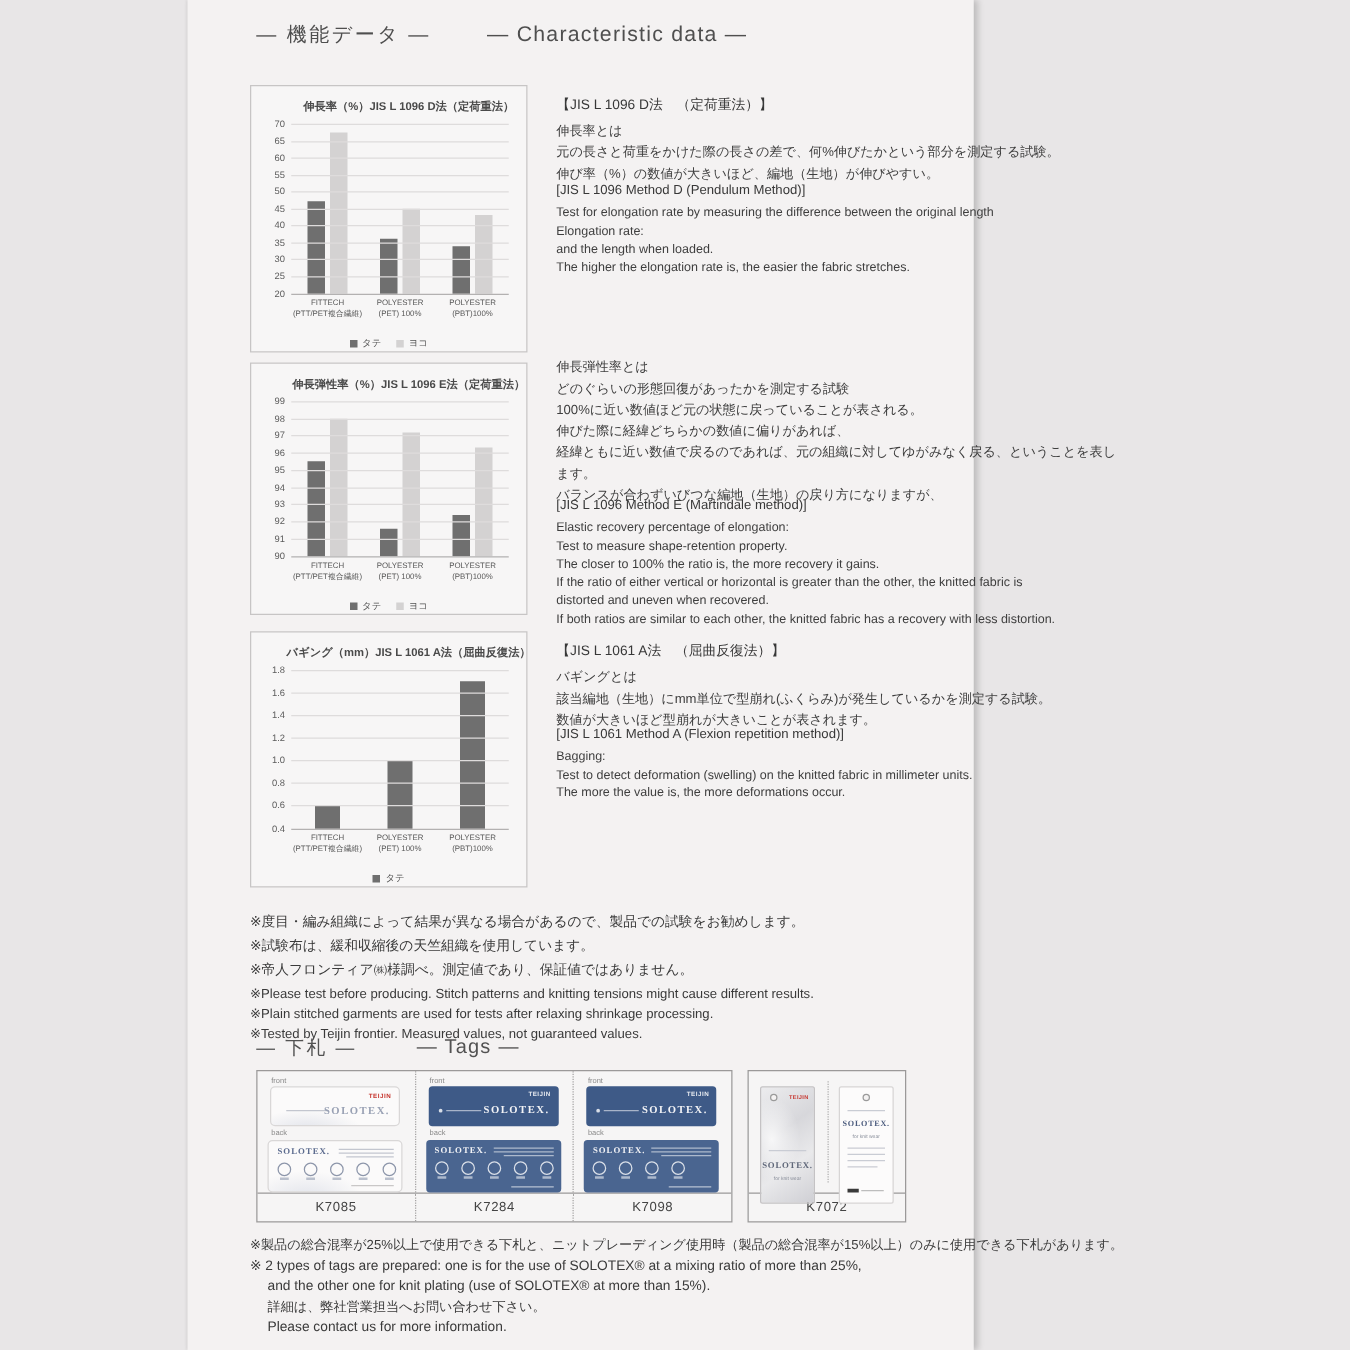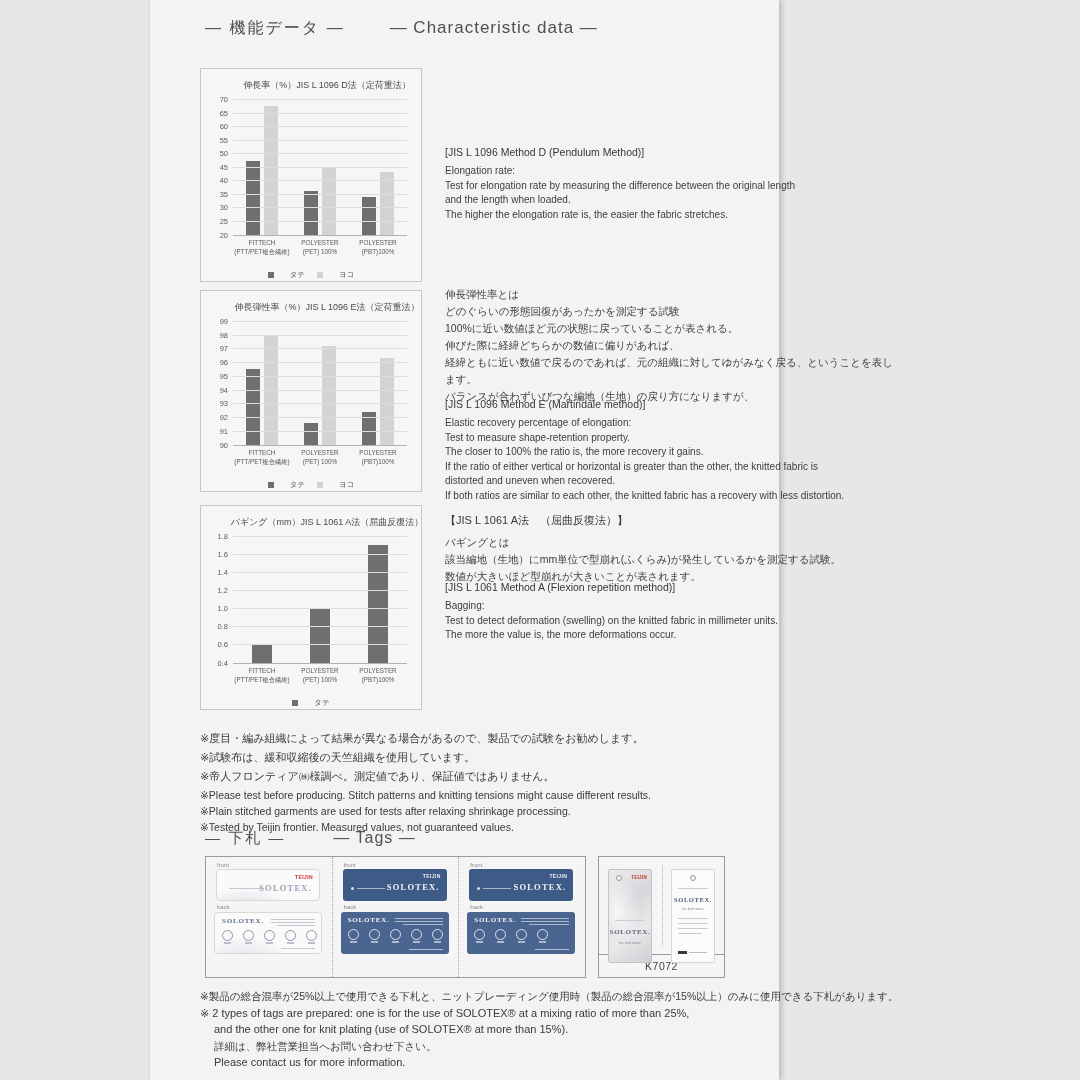--- a/index.html
+++ b/index.html
@@ -9,37 +9,37 @@
   
   .main-header{position:absolute;top:18px;left:55px;display:flex;gap:45px;color:#4f4f4f;}
   .main-header .jp{font-size:16px;letter-spacing:2px;}
   .main-header .en{font-size:17px;letter-spacing:1px;}
   
   .chart-box{position:absolute;left:50px;width:222px;background:#f7f6f6;border:1px solid #c7c5c5;
     display:flex;flex-direction:column;padding:10px 8px 6px;box-sizing:border-box;}
   #chart1{top:68px;height:214px;}
   #chart2{top:290px;height:202px;}
   #chart3{top:505px;height:205px;}
-  .chart-title{display:flex;justify-content:center;font-size:9px;font-weight:normal;
+  .chart-title{display:flex;justify-content:center;font-size:9px;font-weight:bold;
     color:#4a4a4a;margin-bottom:7px;white-space:nowrap;margin-left:32px;}
   .chart-body{flex:1;display:flex;min-height:0;}
   .y-axis{width:24px;position:relative;font-size:7.5px;color:#5a5a5a;}
   .y-tick{position:absolute;right:5px;transform:translateY(-50%);}
   .plot{flex:1;position:relative;margin-right:6px;}
   .gridline{position:absolute;left:0;right:0;height:1px;background:#dedcdc;}
   .gridline.base{background:#b3b1b1;}
   .bar-groups{position:absolute;left:0;right:0;top:0;bottom:0;display:flex;}
   .bar-group{flex:1;display:flex;justify-content:center;align-items:flex-end;gap:4px;height:100%;}
   .bar{width:14px;}
   .bar.wide{width:20px;}
   .cat-labels{display:flex;margin:3px 6px 0 24px;}
   .cat-label{flex:1;text-align:center;font-size:6.3px;color:#575757;line-height:1.55;}
   .legend{display:flex;justify-content:center;align-items:center;gap:12px;margin-top:6px;
     font-size:7.5px;color:#555;height:12px;}
-  .legend-item{display:flex;align-items:center;gap:16px;margin-top:12px;}
+  .legend-item{display:flex;align-items:center;gap:4px;margin-top:12px;}
   .swatch{display:inline-block;width:6px;height:6px;}
   
   .section{position:absolute;left:295px;width:455px;color:#3e3e3e;}
   .section .heading{font-size:11px;margin-bottom:6px;color:#383838;}
   .section.jp .line{font-size:10.5px;line-height:17px;}
   .section.en .heading{font-size:10.5px;}
   .section.en .line{font-size:10px;line-height:14.5px;}
   #sec1{top:76px;} #sec2{top:146px;} #sec3{top:286px;}
   #sec4{top:398px;} #sec5{top:513px;} #sec6{top:581px;}
   
@@ -327,25 +327,33 @@
         </div>
       </div>
     <div class="legend">
         <span class="legend-item">
           <span class="swatch" style="background: rgb(111, 111, 111);"></span>
           <span>タテ</span>
         </span>
       </div>
   </div>
 
+  <div class="section jp" id="sec1">
+    <div class="heading">【JIS L 1096 D法　（定荷重法）】</div>
+    <div>
+        <div class="line">伸長率とは</div>
+        <div class="line">元の長さと荷重をかけた際の長さの差で、何%伸びたかという部分を測定する試験。</div>
+        <div class="line">伸び率（%）の数値が大きいほど、編地（生地）が伸びやすい。</div>
+      </div>
+  </div>
   <div class="section en" id="sec2">
     <div class="heading">[JIS L 1096 Method D (Pendulum Method)]</div>
     <div>
+        <div class="line">Test for elongation rate by measuring the difference between the original length</div>
         <div class="line">Elongation rate:</div>
-        <div class="line">Test for elongation rate by measuring the difference between the original length</div>
         <div class="line">and the length when loaded.</div>
         <div class="line">The higher the elongation rate is, the easier the fabric stretches.</div>
       </div>
   </div>
   <div class="section jp" id="sec3">
     <div>
         <div class="line">伸長弾性率とは</div>
         <div class="line">どのぐらいの形態回復があったかを測定する試験</div>
         <div class="line">100%に近い数値ほど元の状態に戻っていることが表される。</div>
         <div class="line">伸びた際に経緯どちらかの数値に偏りがあれば、</div>
@@ -466,20 +474,25 @@
           <span class="care-icons">
               <i></i>
               <i></i>
               <i></i>
               <i></i>
             </span>
           <span class="bottom-line"></span>
         </div>
       </div>
 
+    </div>
+    <div class="tags-captions">
+      <div class="tag-caption">K7085</div>
+      <div class="tag-caption">K7284</div>
+      <div class="tag-caption">K7098</div>
     </div>
   </div>
 
   <div class="tags-box" id="tags-box-right">
     <div class="tags-cells">
       <div class="tag-cell">
         <div class="k7072-divider"></div>
         <div class="ptag silver">
           <span class="hole"></span>
           <span class="teijin-p">TEIJIN</span>

